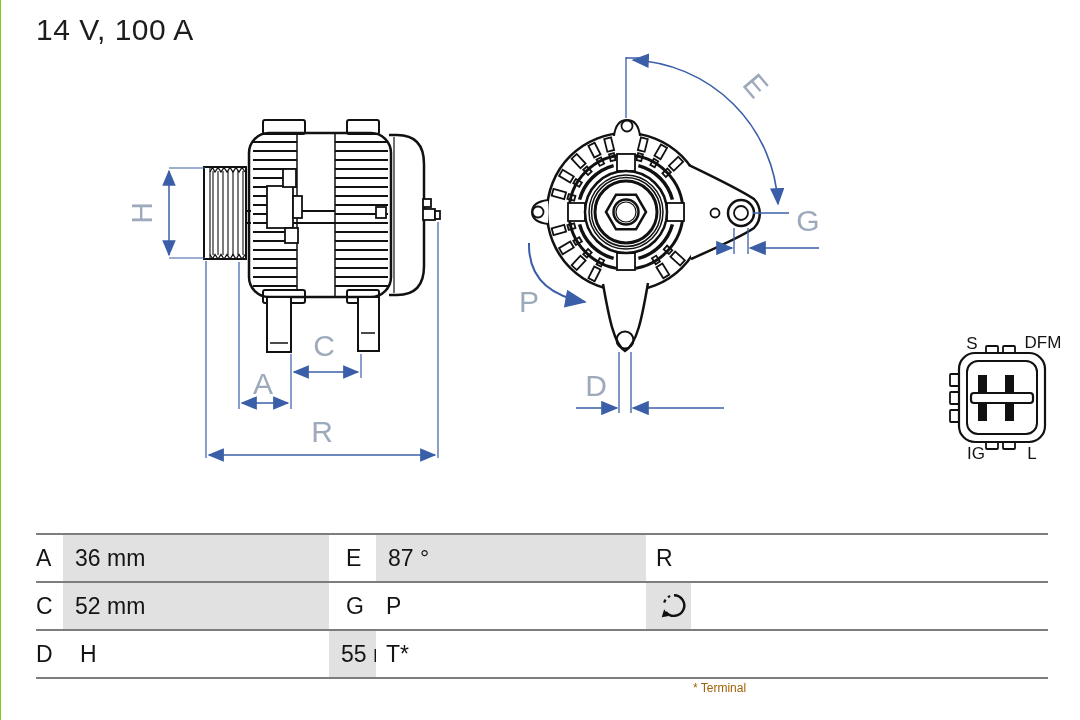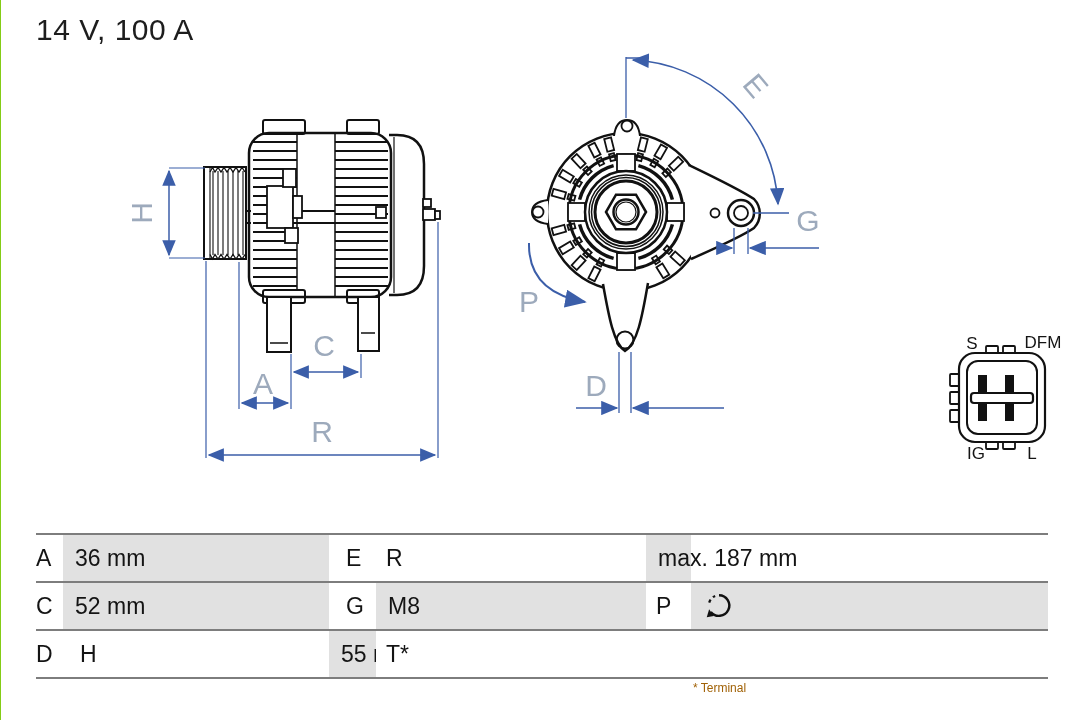--- a/index.html
+++ b/index.html
@@ -277,28 +277,27 @@
     <text class="conn-lab" x="975" y="459" text-anchor="middle">IG</text>
     <text class="conn-lab" x="1031" y="459" text-anchor="middle">L</text>
   </svg>
 
 
   <div class="ttable">
     <div class="t-row">
       <div class="k">A</div>
       <div class="v">36 mm</div>
       <div class="k k2">E</div>
+      <div class="v">87 °</div>
       <div class="k k3">R</div>
-      <div class="v">max. 187 mm</div>
     </div>
     <div class="t-row">
       <div class="k">C</div>
       <div class="v">52 mm</div>
       <div class="k k2">G</div>
-      <div class="v">M8</div>
       <div class="k k3">P</div>
       <div class="v">
         <svg width="32" height="32" viewBox="0 0 34 34">
           <path d="M17,5.5 A11,11 0 1 1 8.3,23.3" fill="none" stroke="#111" stroke-width="2.6"></path>
           <path d="M6.6,13.4 A11,11 0 0 1 12.9,6.3" fill="none" stroke="#111" stroke-width="2.4" stroke-dasharray="3.5 3.5"></path>
           <polygon points="4,29 11.5,27.5 6.5,20.5" fill="#111"></polygon>
         </svg>
       </div>
     </div>
     <div class="t-row">

